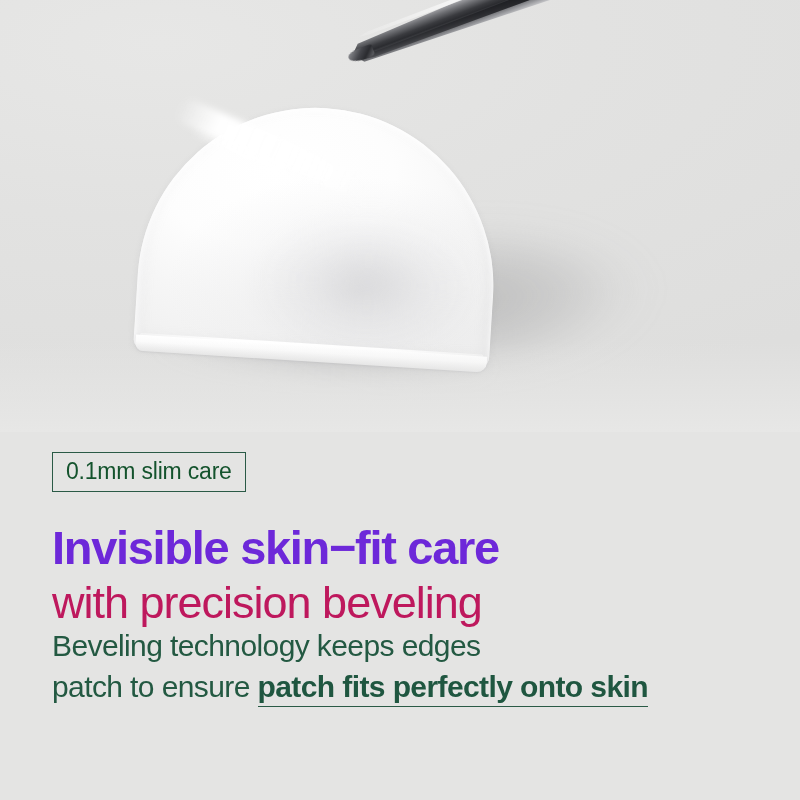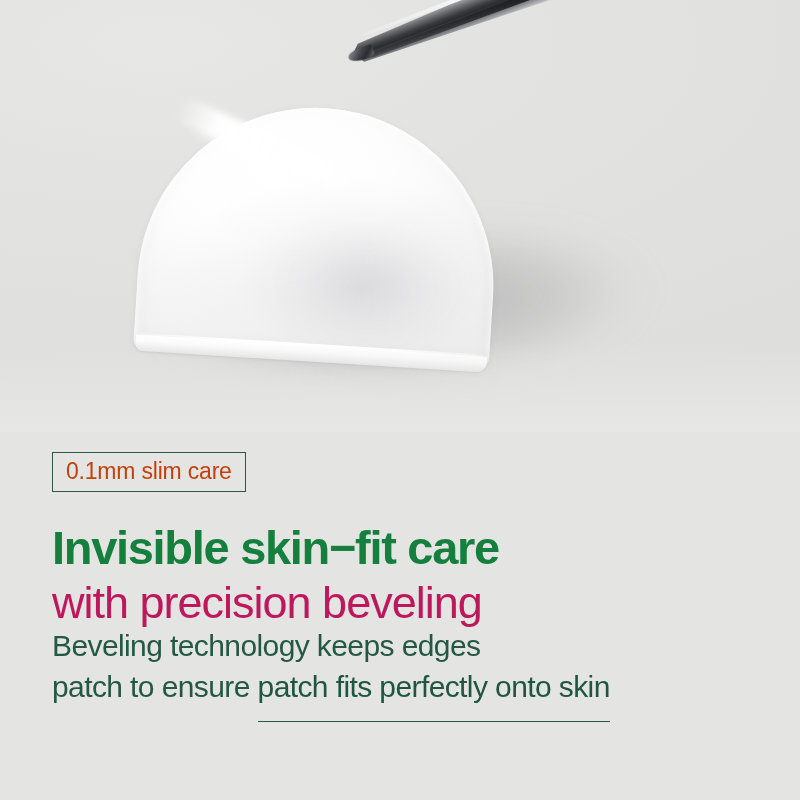--- a/index.html
+++ b/index.html
@@ -222,34 +222,34 @@
   }
   .badge {
     display: inline-block;
     border: 1px solid #2a5a46;
     padding: 7px 13px 8px 13px;
     line-height: 1;
     white-space: nowrap;
   }
   .badge-text {
     font-size: 23px;
-    color: #c2410c;
+    color: #14532d;
     letter-spacing: -0.2px;
     font-family: "Liberation Sans", sans-serif;
     font-weight: 400;
   }
   .headline {
     margin-top: 32px;
     line-height: 1.0;
   }
   .headline-line1 {
     display: block;
     font-size: 47px;
     font-weight: 700;
-    color: #15803d;
+    color: #6d28d9;
     letter-spacing: -1.3px;
     white-space: nowrap;
   }
   .headline-line2 {
     display: block;
     margin-top: 9px;
     font-size: 45px;
     font-weight: 400;
     color: #be185d;
     letter-spacing: -1.0px;
@@ -260,24 +260,24 @@
   }
   .body-line {
     display: block;
     font-size: 30px;
     font-weight: 400;
     color: #235942;
     letter-spacing: -0.6px;
     white-space: nowrap;
   }
   .emphasis {
-    font-weight: 400;
+    font-weight: 700;
     color: #1f5640;
     border-bottom: 1.6px solid #2a5a46;
-    padding-bottom: 18px;
+    padding-bottom: 3px;
   }
 </style>
 </head>
 <body>
 
 <div id="stage">
 
   <div class="photo-region">
 
     <div class="patch-shadow"></div>

